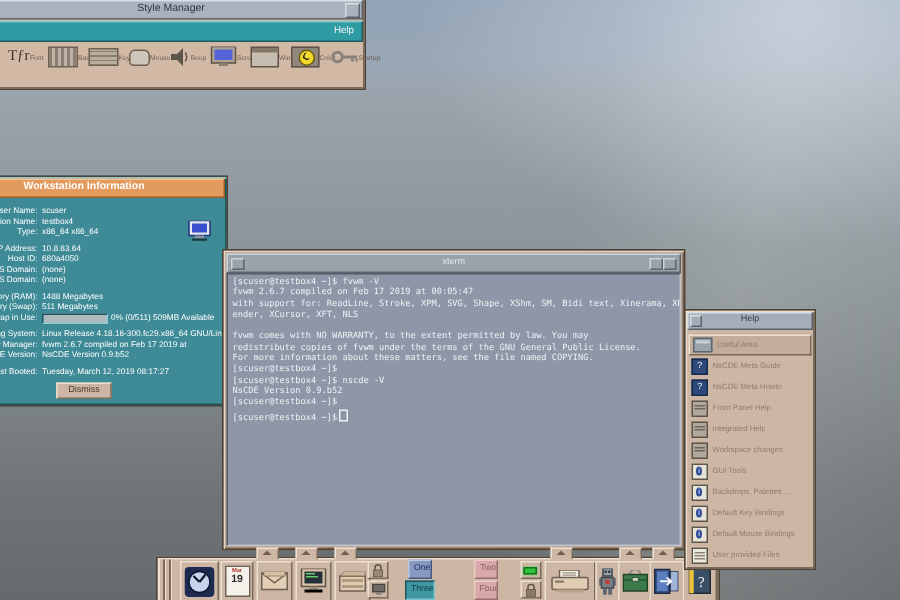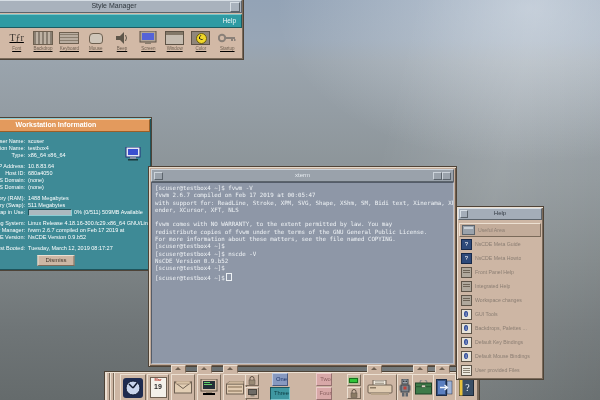--- a/index.html
+++ b/index.html
@@ -17,21 +17,21 @@
     box-shadow:inset 1px 1px 0 #ece0d2, inset -1px -1px 0 #7a6a5a;}
   .sm-title{position:relative;height:11px;margin:1px;background:#a9b2bd;
     border:1px solid;border-color:#d7dee5 #5c646c #5c646c #d7dee5;
     font-size:7px;line-height:10px;text-align:center;color:#2f363d;}
   .sm-max{position:absolute;right:1px;top:1px;width:8px;height:8px;background:#a9b2bd;
     border:1px solid;border-color:#d7dee5 #5c646c #5c646c #d7dee5;}
   .sm-menubar{position:relative;height:12px;margin:0 1px;background:#2f9ba3;
     border:1px solid;border-color:#79c6cc #1c5c62 #1c5c62 #79c6cc;}
   .sm-help{position:absolute;right:5px;top:1px;font-size:6.5px;line-height:10px;color:#f2f7f7;}
   .sm-iconrow{display:flex;align-items:flex-start;padding:3px 4px 0 20px;gap:3px;}
-  .sm-cell{width:24px;display:flex;flex-direction:column;align-items:center;cursor:default;text-decoration:underline;}
+  .sm-cell{width:24px;display:flex;flex-direction:row;align-items:center;cursor:default;}
   .sm-glyph{width:21px;height:14px;display:flex;align-items:center;justify-content:center;}
   .sm-label{font-size:4.5px;color:#6f6052;margin-top:1px;white-space:nowrap;}
   .glyph-font{font-family:"Liberation Serif",serif;font-size:10px;color:#3e3832;line-height:12px;}
   .glyph-backdrop{width:18px;height:12px;background:repeating-linear-gradient(90deg,#8a7f72 0 2px,#beb2a4 2px 4px);border:1px solid #6e6050;}
   .glyph-keyboard{width:18px;height:10px;background:#b9ada0;border:1px solid #6e6050;
     background-image:repeating-linear-gradient(0deg,transparent 0 2px,#8a7e6f 2px 3px);}
   .glyph-mouse{width:12px;height:9px;background:#cfc6ba;border:1px solid #6e6050;border-radius:4px 4px 3px 3px;}
   .glyph-window{width:17px;height:12px;background:#c6bcb0;border:1px solid #5e5346;}
   .glyph-window .tb{height:3px;background:#837767;}
   .glyph-color{width:17px;height:12px;background:#90867a;border:1px solid #5e5346;position:relative;}

